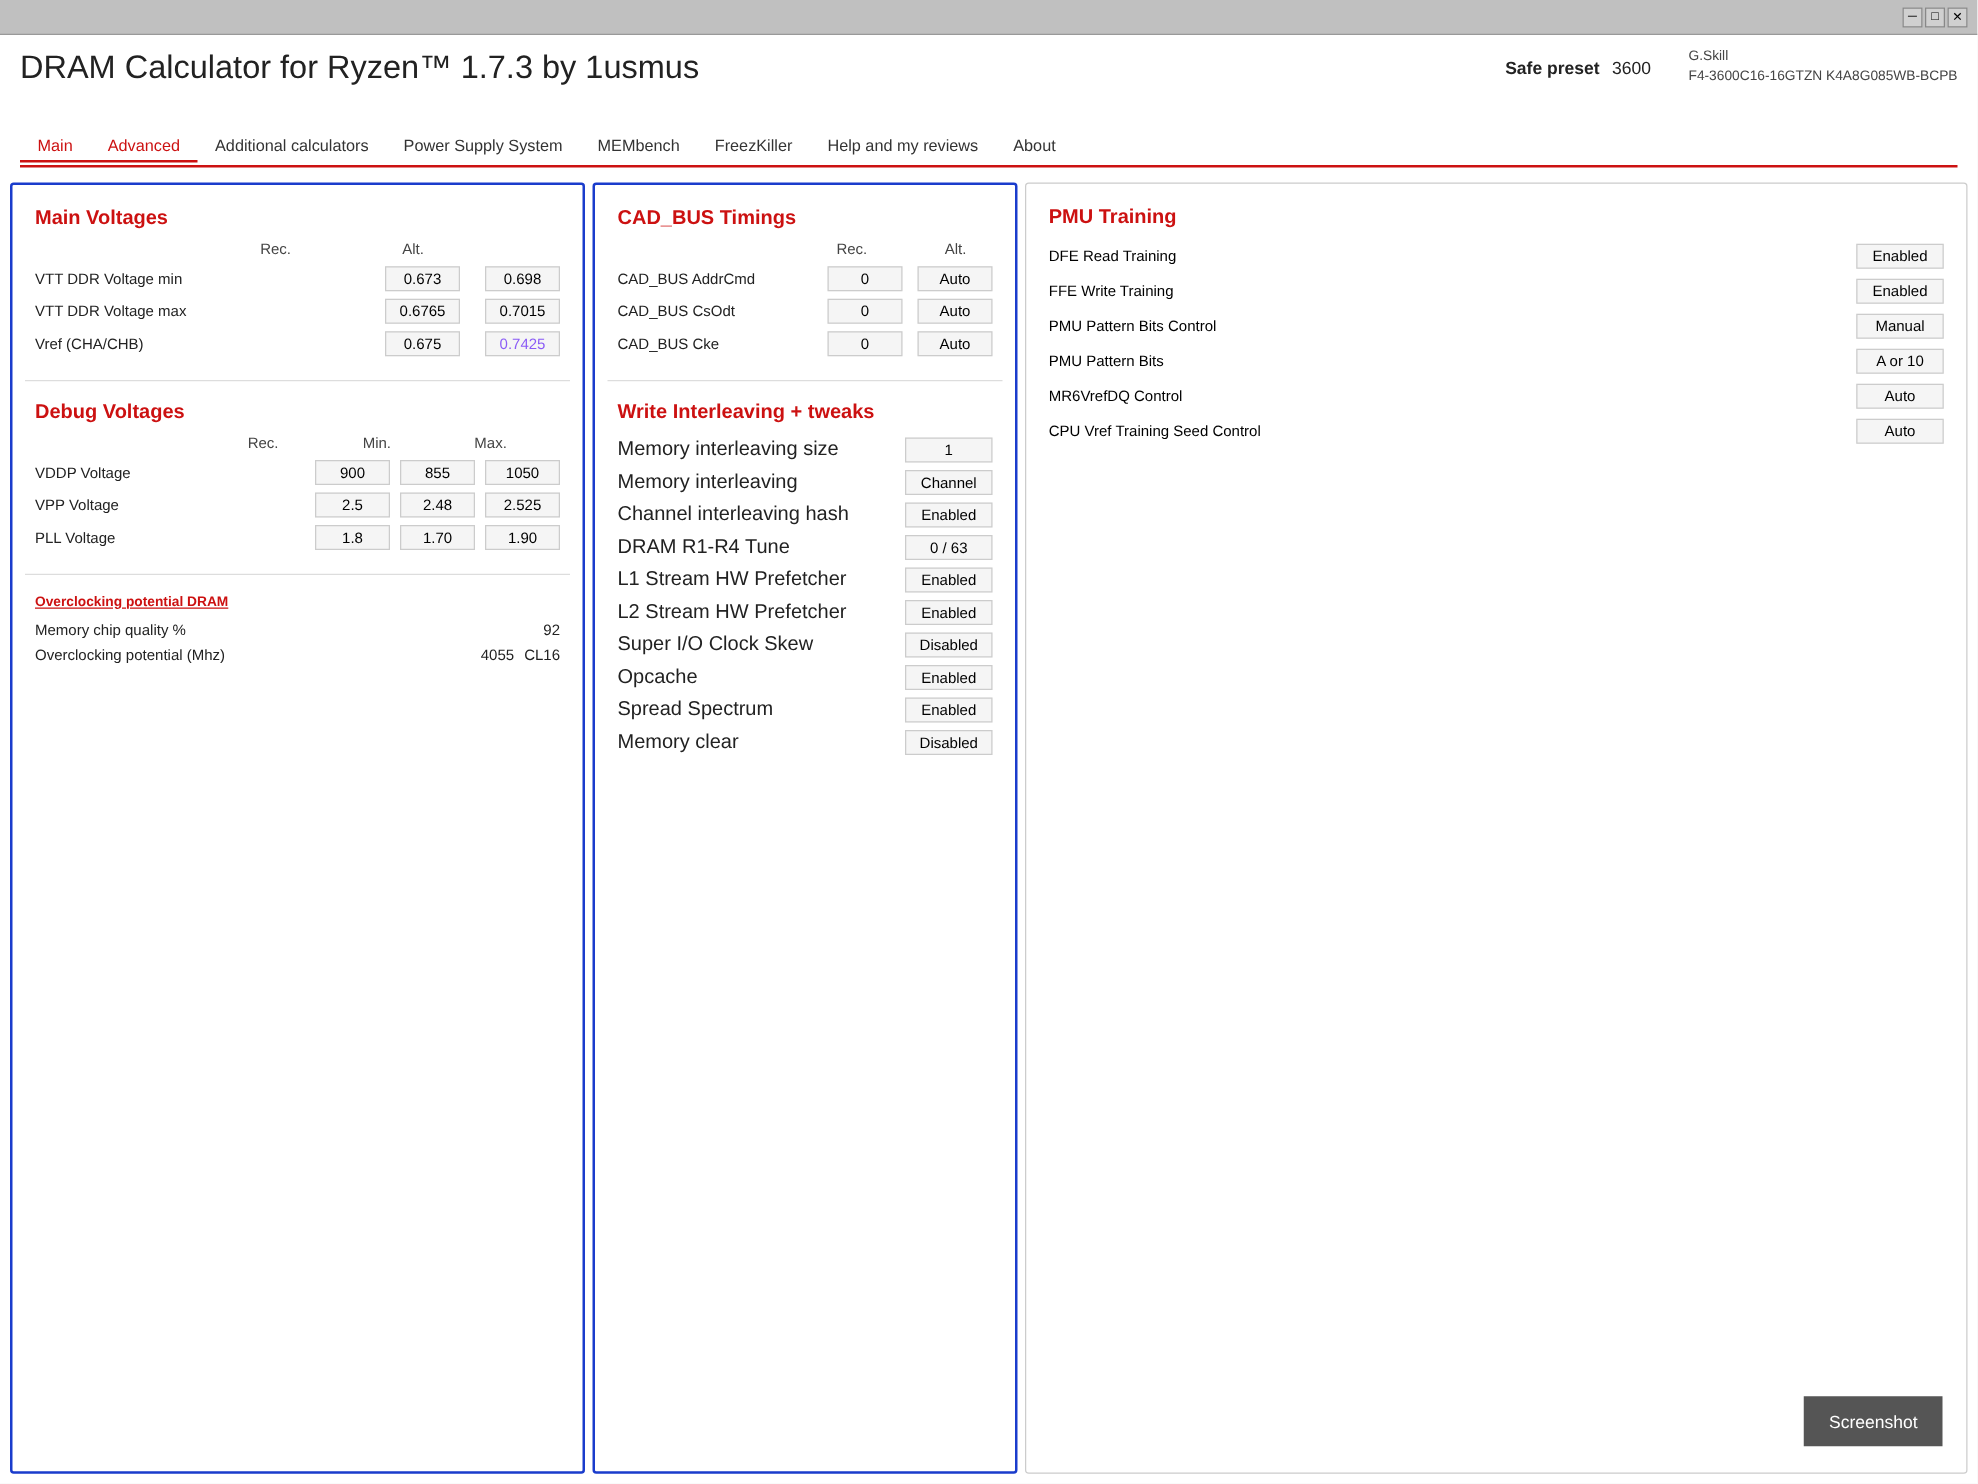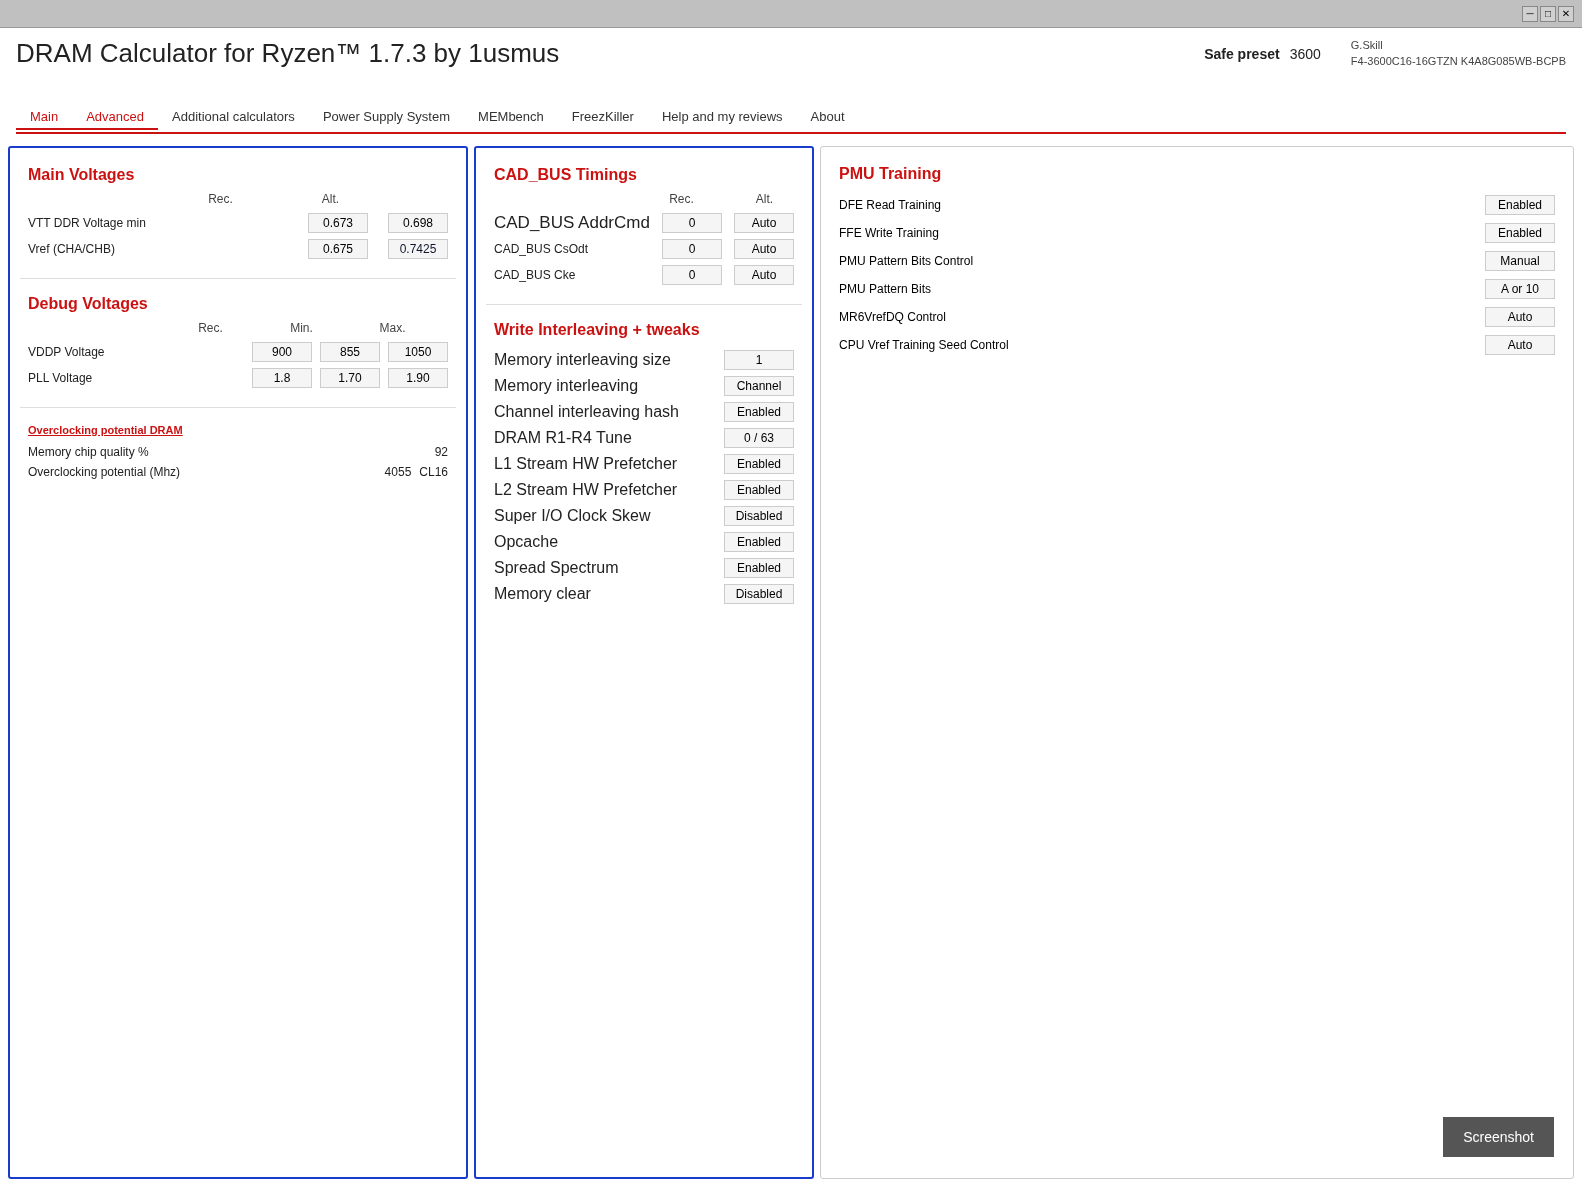--- a/index.html
+++ b/index.html
@@ -147,21 +147,21 @@
     .value-box {
       background: #f5f5f5;
       border: 1px solid #ccc;
       text-align: center;
       padding: 2px 6px;
       min-width: 60px;
       display: inline-block;
       font-size: 12px;
     }
     .value-box.red-text {
-      color: #0f172a;
+      color: #8b5cf6;
     }
 
     .divider {
       border: none;
       border-top: 1px solid #ddd;
       margin: 8px 0;
     }
 
     
     .panel-middle {
@@ -290,20 +290,26 @@
           <span class="col-header">Alt.</span>
         </div>
 
         <div style="display:flex; align-items:center; padding:3px 0;">
           <span style="flex:1; font-size:12px; color:#222;">VTT DDR Voltage min</span>
           <span class="value-box">0.673</span>
           <span style="width:20px;"></span>
           <span class="value-box">0.698</span>
         </div>
         <div style="display:flex; align-items:center; padding:3px 0;">
+          <span style="flex:1; font-size:12px; color:#222;">VTT DDR Voltage max</span>
+          <span class="value-box">0.6765</span>
+          <span style="width:20px;"></span>
+          <span class="value-box">0.7015</span>
+        </div>
+        <div style="display:flex; align-items:center; padding:3px 0;">
           <span style="flex:1; font-size:12px; color:#222;">Vref (CHA/CHB)</span>
           <span class="value-box">0.675</span>
           <span style="width:20px;"></span>
           <span class="value-box red-text">0.7425</span>
         </div>
       </div>
 
       <hr class="divider">
 
       <div class="section-block">
@@ -315,20 +321,28 @@
         </div>
         <div style="display:flex; align-items:center; padding:3px 0;">
           <span style="flex:1; font-size:12px; color:#222;">VDDP Voltage</span>
           <span class="value-box">900</span>
           <span style="width:8px;"></span>
           <span class="value-box">855</span>
           <span style="width:8px;"></span>
           <span class="value-box">1050</span>
         </div>
         <div style="display:flex; align-items:center; padding:3px 0;">
+          <span style="flex:1; font-size:12px; color:#222;">VPP Voltage</span>
+          <span class="value-box">2.5</span>
+          <span style="width:8px;"></span>
+          <span class="value-box">2.48</span>
+          <span style="width:8px;"></span>
+          <span class="value-box">2.525</span>
+        </div>
+        <div style="display:flex; align-items:center; padding:3px 0;">
           <span style="flex:1; font-size:12px; color:#222;">PLL Voltage</span>
           <span class="value-box">1.8</span>
           <span style="width:8px;"></span>
           <span class="value-box">1.70</span>
           <span style="width:8px;"></span>
           <span class="value-box">1.90</span>
         </div>
       </div>
 
       <hr class="divider">
@@ -349,21 +363,21 @@
 
     <div class="panel panel-middle">
 
       <div class="section-block">
         <div class="section-title">CAD_BUS Timings</div>
         <div style="display:flex; margin-left:160px; gap:28px; margin-bottom:4px;">
           <span class="col-header">Rec.</span>
           <span class="col-header">Alt.</span>
         </div>
         <div style="display:flex; align-items:center; padding:3px 0;">
-          <span style="flex:1; font-size:17px; color:#222;">CAD_BUS AddrCmd</span>
+          <span style="flex:1; font-size:12px; color:#222;">CAD_BUS AddrCmd</span>
           <span class="value-box">0</span>
           <span style="width:12px;"></span>
           <span class="value-box">Auto</span>
         </div>
         <div style="display:flex; align-items:center; padding:3px 0;">
           <span style="flex:1; font-size:12px; color:#222;">CAD_BUS CsOdt</span>
           <span class="value-box">0</span>
           <span style="width:12px;"></span>
           <span class="value-box">Auto</span>
         </div>

